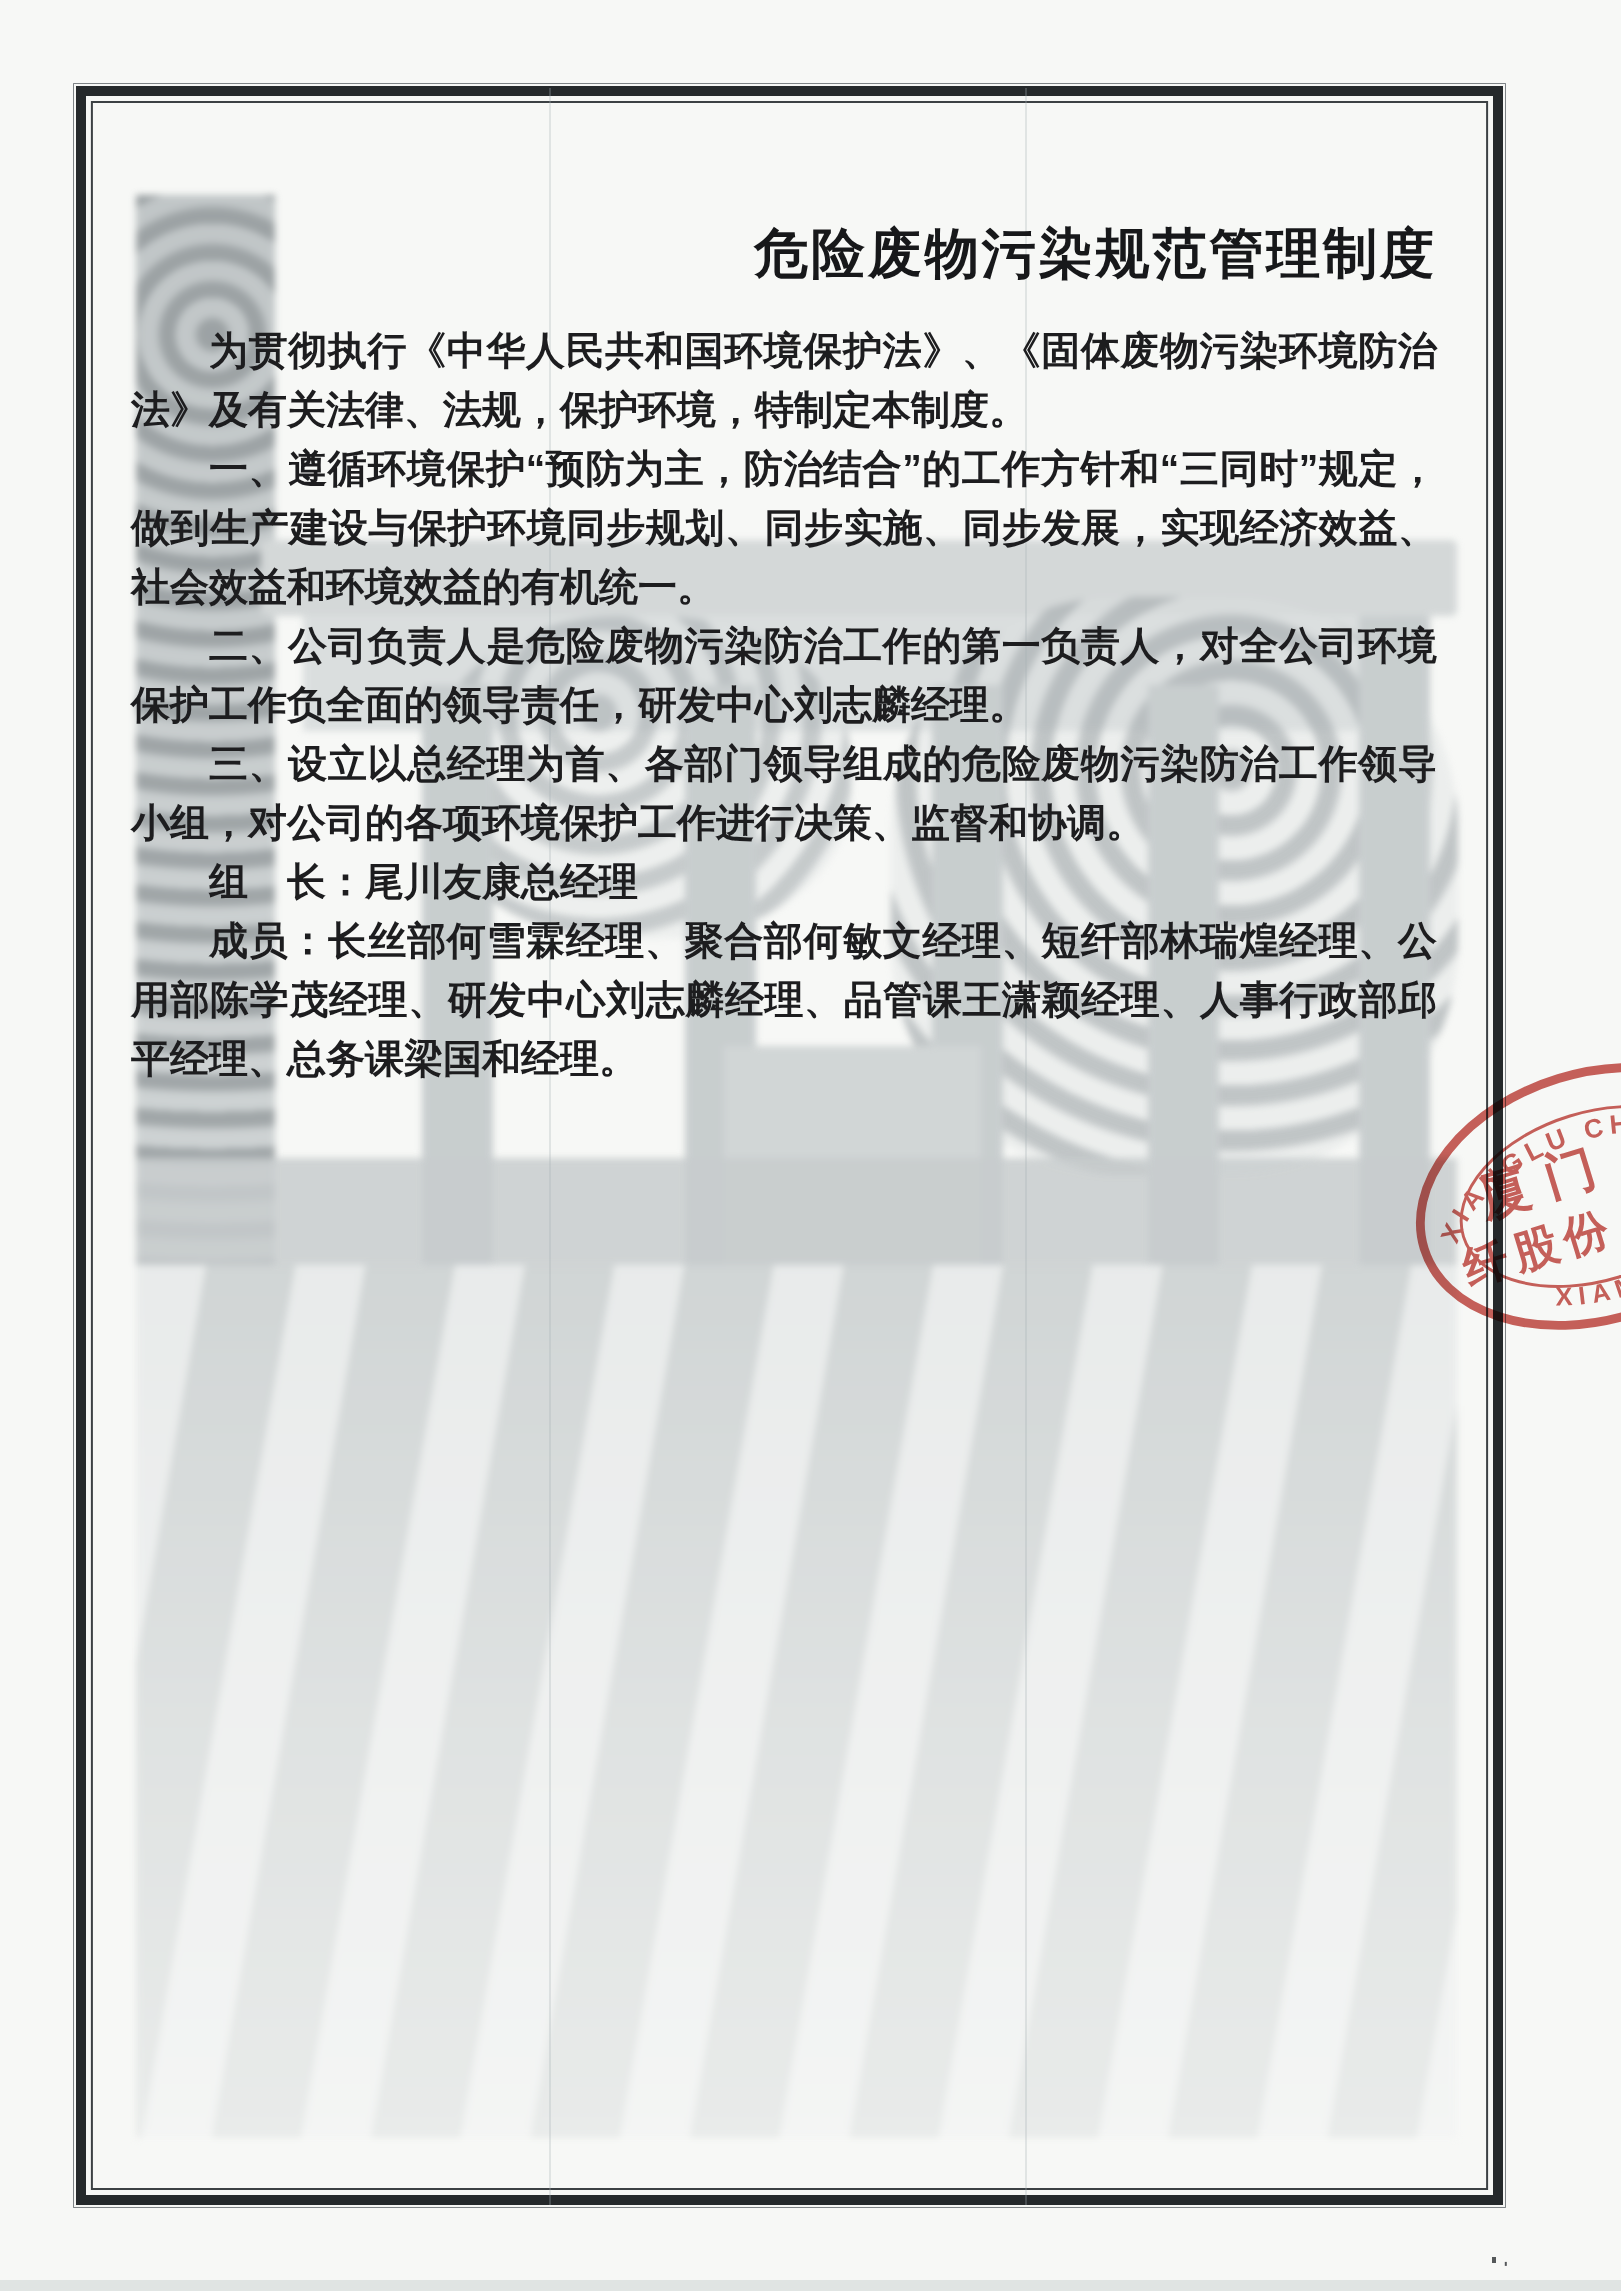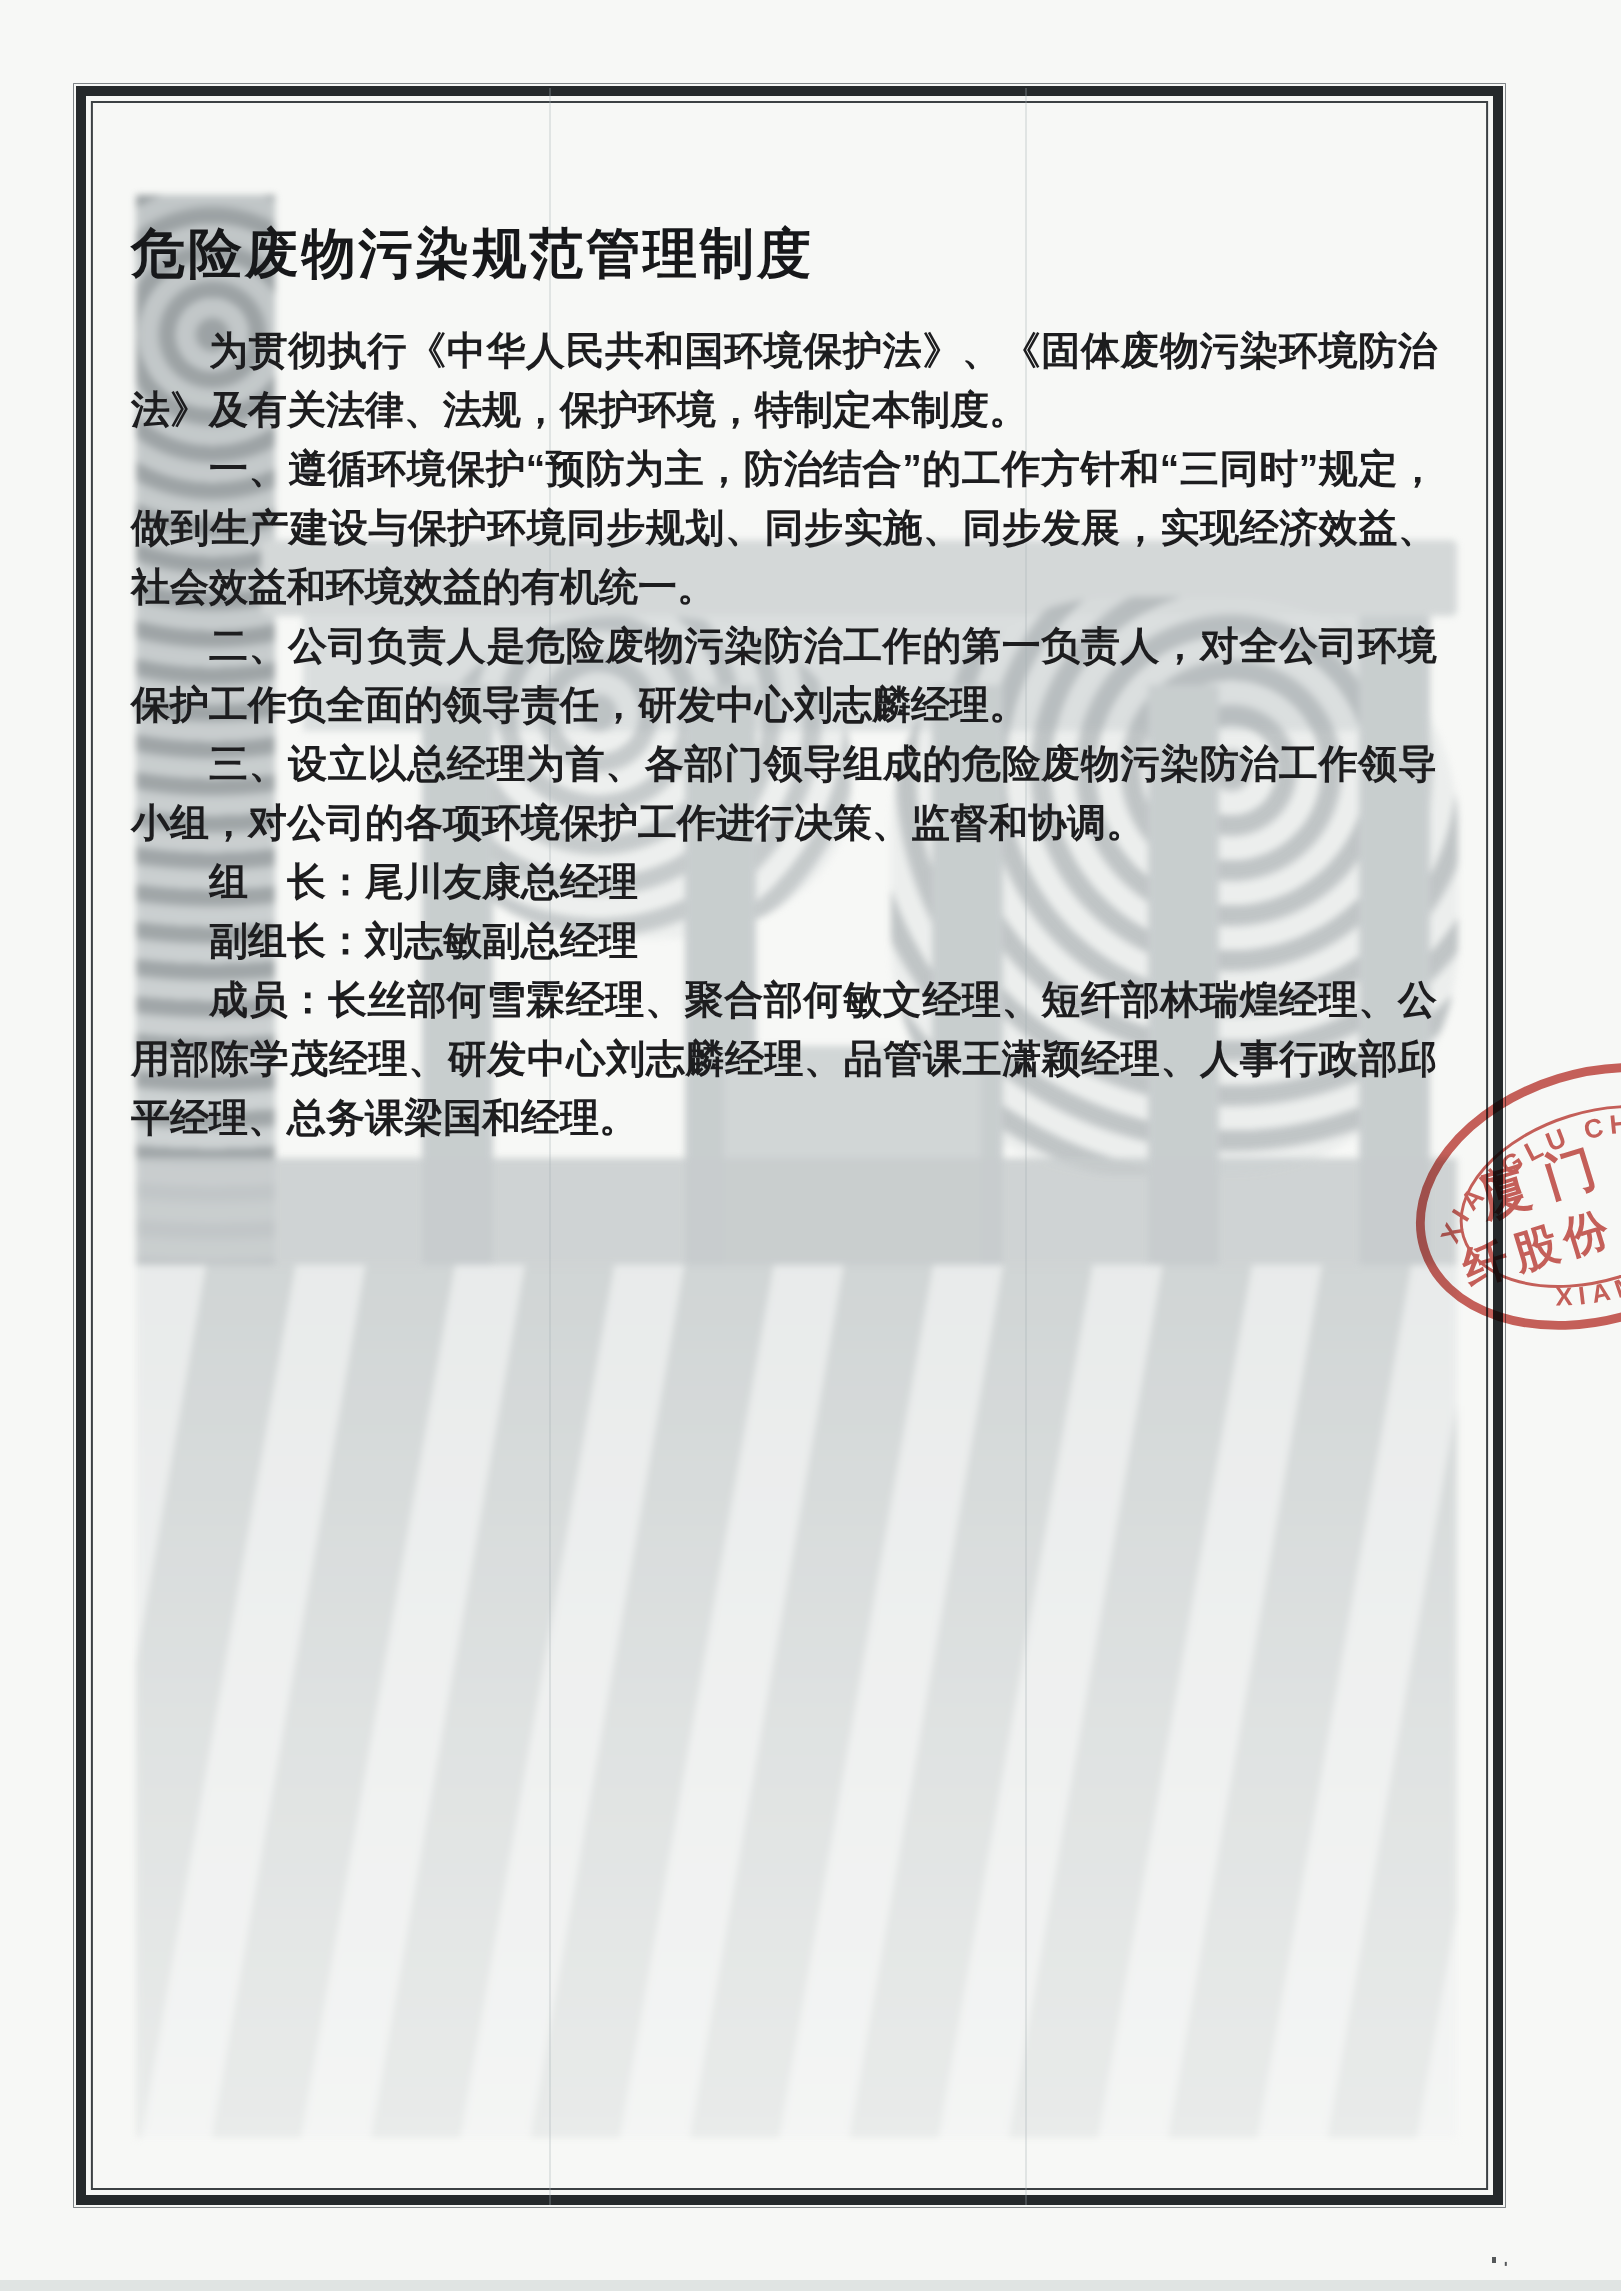--- a/index.html
+++ b/index.html
@@ -41,21 +41,21 @@
   .guard-house{ left:588px; top:851px; width:257px; height:233px; background:#c3c9ca; }
   .hedge{ left:0; top:963px; width:1321px; height:139px; background:#b6bcbe; opacity:.85;}
   .road{ left:0; top:1070px; width:1321px; height:873px;
       background:
         repeating-linear-gradient(100deg, rgba(255,255,255,.55) 0 69px, rgba(255,255,255,0) 69px 157px),
         linear-gradient(to bottom,#c2c8c9 0%,#d7dbdb 55%,#e4e7e6 100%);}
   
   .content{ position:absolute; left:45px; top:0; width:1306px; z-index:3; color:#1d1d1f;}
   .doc-title{
     margin:125px 0 0 0; font-size:54px; line-height:65px; letter-spacing:2.9px;
-    text-align:left; font-weight:bold; color:#17181a;
+    text-align:right; font-weight:bold; color:#17181a;
   }
   .body-text{ margin-top:35px; }
   .body-text p{
     margin:0; font-size:39px; line-height:59px; font-weight:bold;
     text-align:justify; text-indent:2em; letter-spacing:0;
   }
   
   .scanline{ position:absolute; top:88px; width:2px; height:2117px;
     background:rgba(165,175,180,.28); z-index:2;}
   .sl1{left:549px;} .sl2{left:1025px;}
@@ -97,21 +97,20 @@
     </div>
 
     <div class="content">
       <h1 class="doc-title">危险废物污染规范管理制度</h1>
       <div class="body-text">
         <p>为贯彻执行《中华人民共和国环境保护法》、《固体废物污染环境防治法》及有关法律、法规，保护环境，特制定本制度。</p>
         <p>一、遵循环境保护“预防为主，防治结合”的工作方针和“三同时”规定，做到生产建设与保护环境同步规划、同步实施、同步发展，实现经济效益、社会效益和环境效益的有机统一。</p>
         <p>二、公司负责人是危险废物污染防治工作的第一负责人，对全公司环境保护工作负全面的领导责任，研发中心刘志麟经理。</p>
         <p>三、设立以总经理为首、各部门领导组成的危险废物污染防治工作领导小组，对公司的各项环境保护工作进行决策、监督和协调。</p>
         <p>组　长：尾川友康总经理</p>
-        <p>副组长：刘志敏副总经理</p>
         <p>成员：长丝部何雪霖经理、聚合部何敏文经理、短纤部林瑞煌经理、公用部陈学茂经理、研发中心刘志麟经理、品管课王潇颖经理、人事行政部邱平经理、总务课梁国和经理。</p>
       </div>
     </div>
 
   </div>
 
   <div class="stamp-wrap">
     <svg width="421" height="323" viewBox="0 0 430 330">
       <ellipse cx="215" cy="165" rx="182" ry="126" fill="none" stroke="#c2463f" stroke-width="9"></ellipse>
       <ellipse cx="215" cy="165" rx="140" ry="86" fill="none" stroke="#c2463f" stroke-width="3"></ellipse>

